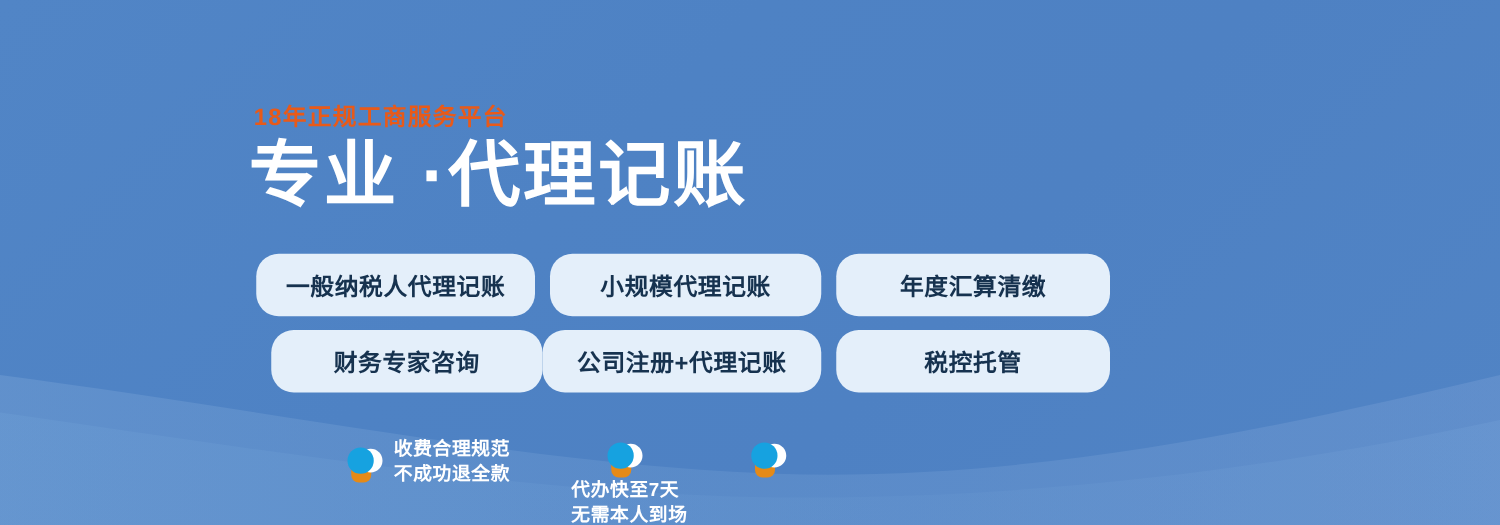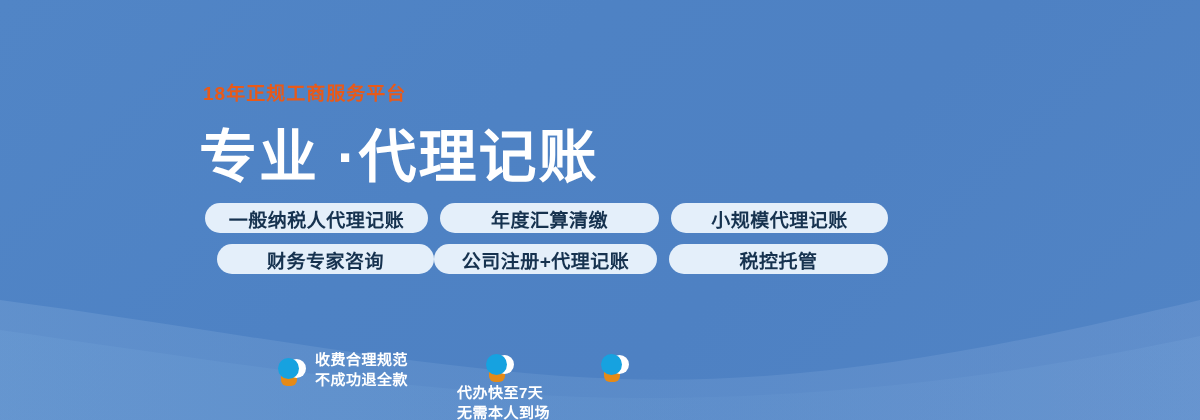--- a/index.html
+++ b/index.html
@@ -68,42 +68,42 @@
     top: 78px;
     color: #E85A19;
     font-size: 19px;
     font-weight: 700;
     letter-spacing: 1px;
     white-space: nowrap;
   }
   .title {
     position: absolute;
     left: 199px;
-    top: 124px;
+    top: 108px;
     color: #ffffff;
     font-size: 58px;
     font-weight: 700;
     letter-spacing: 2px;
     white-space: nowrap;
     line-height: 1.15;
   }
 
   
   .pill-grid {
     position: absolute;
     left: 205px;
     top: 203px;
   }
   .pill-row {
     display: flex;
     align-items: center;
     margin-bottom: 11px;
   }
   .pill {
-    height: 30px;
+    height: 50px;
     border-radius: 18px;
     background: #E4EFFA;
     color: #16324F;
     font-size: 19px;
     font-weight: 700;
     letter-spacing: 0.5px;
     display: flex;
     align-items: center;
     justify-content: center;
     white-space: nowrap;
@@ -192,22 +192,22 @@
     <path d="M0,330 C250,366 460,400 660,398 C880,396 1060,366 1200,336 L1200,420 L0,420 Z" fill="url(#wgrad2)"></path>
   </svg>
 
 
   <div class="eyebrow">18年正规工商服务平台</div>
   <div class="title">专业 ·代理记账</div>
 
   <div class="pill-grid">
     <div class="pill-row">
       <div class="pill w1">一般纳税人代理记账</div>
+      <div class="pill w2">小规模代理记账</div>
       <div class="pill w3">年度汇算清缴</div>
-      <div class="pill w2">小规模代理记账</div>
     </div>
     <div class="pill-row">
       <div class="pill w2">财务专家咨询</div>
       <div class="pill w1">公司注册+代理记账</div>
       <div class="pill w3">税控托管</div>
     </div>
   </div>
 
   <div class="features">
 

